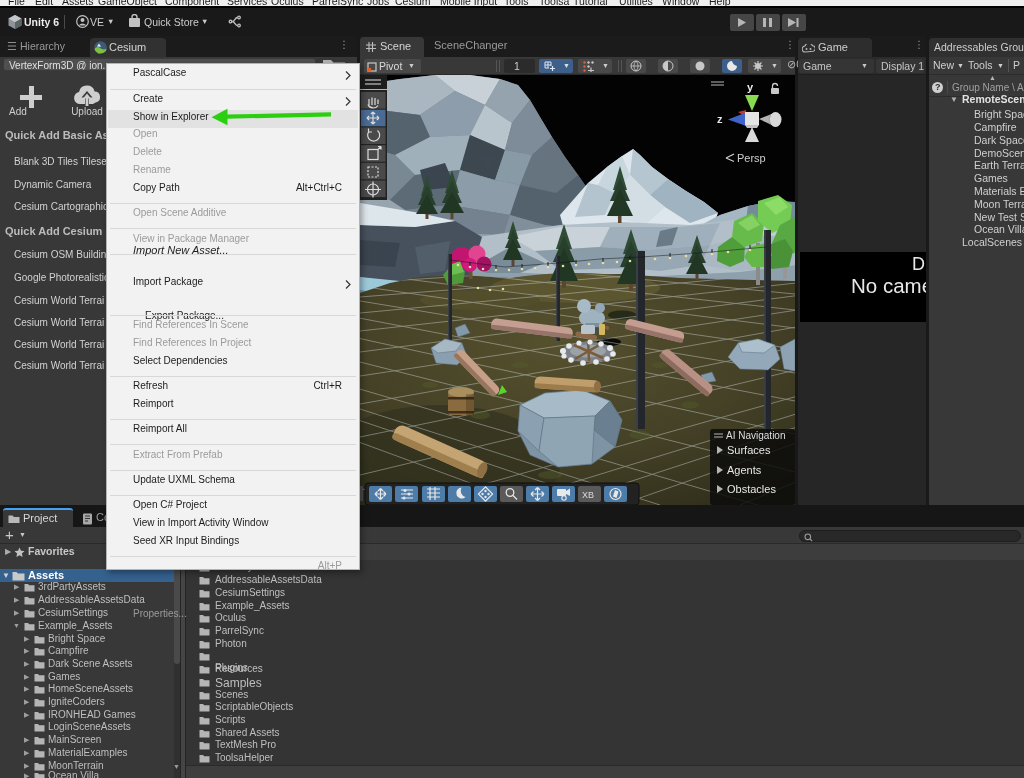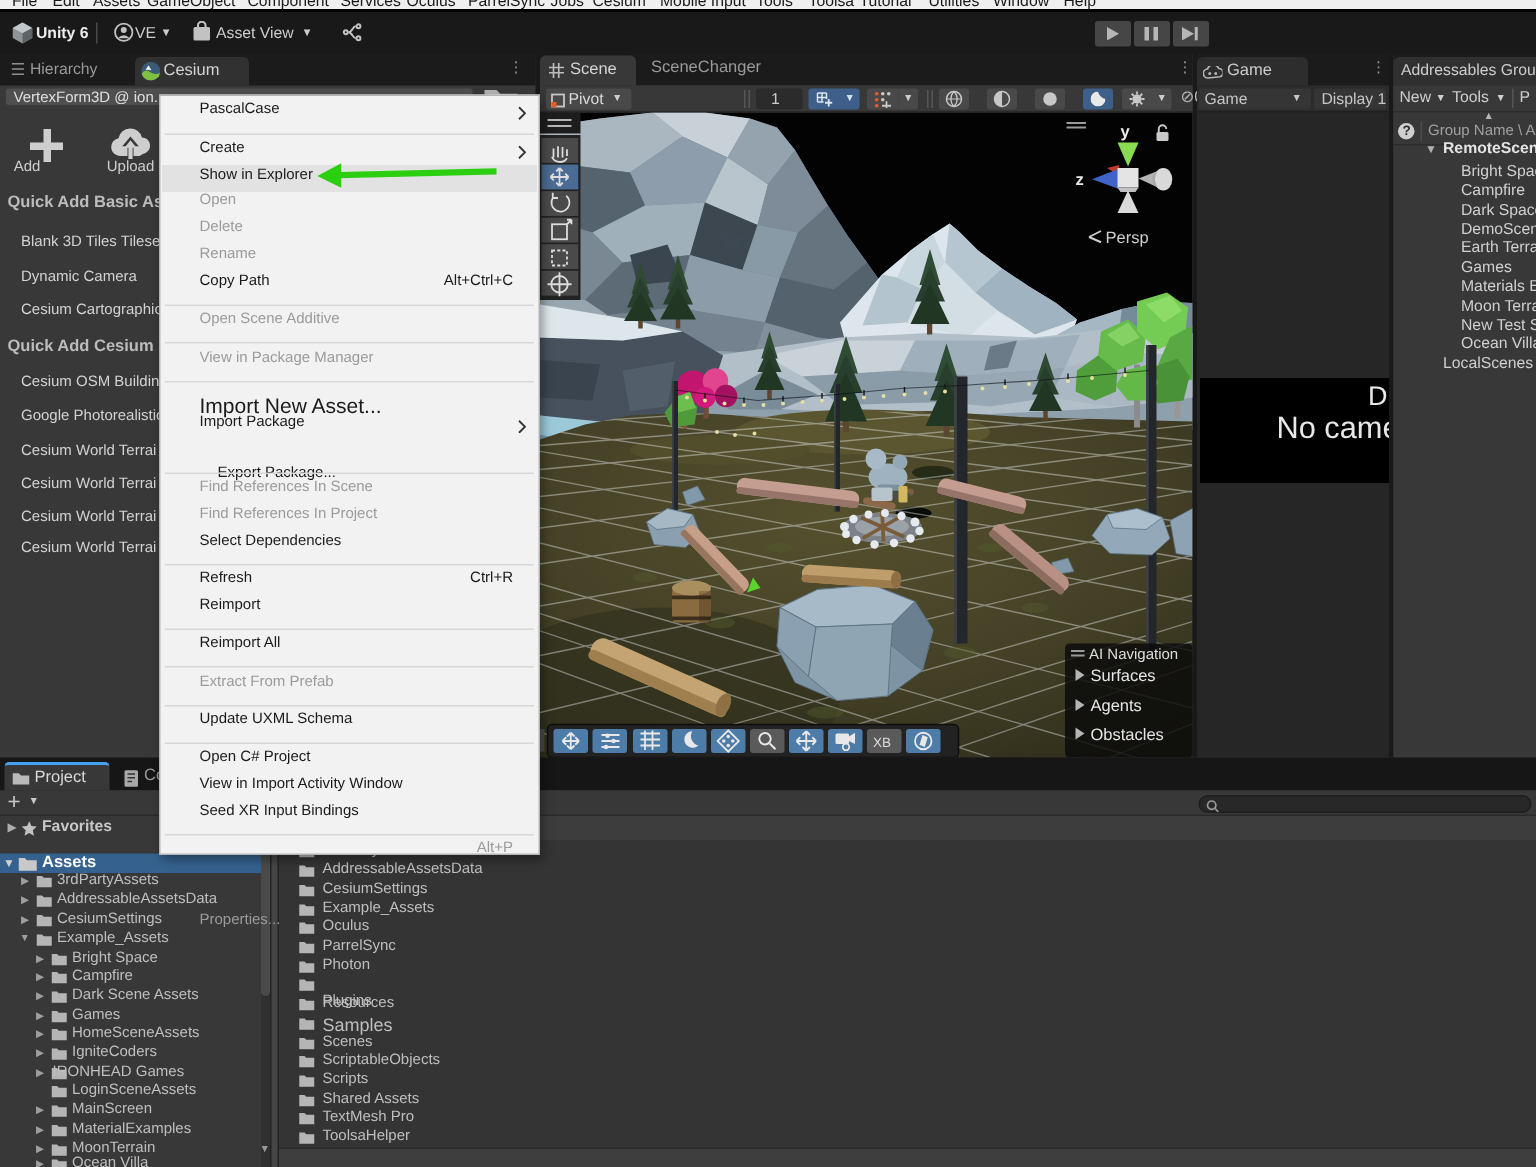--- a/index.html
+++ b/index.html
@@ -46,21 +46,21 @@
     <circle cx="6.5" cy="6.5" r="5.8" fill="none" stroke="#c2c2c2" stroke-width="1.2"></circle>
     <circle cx="6.5" cy="5" r="2" fill="#c2c2c2"></circle>
     <path d="M2.5,10.5 Q6.5,6.5 10.5,10.5" fill="#c2c2c2"></path>
   </svg>
   <div class="txt" style="left:90px;top:8px;font-size:10.5px;color:#cccccc;">VE</div>
   <div class="txt" style="left:107px;top:9px;font-size:7.5px;color:#cccccc;">▼</div>
   <svg class="abs" style="left:128px;top:6px;" width="13" height="14" viewBox="0 0 13 14">
     <rect x="1" y="4" width="11" height="9" rx="1" fill="#c2c2c2"></rect>
     <path d="M4,4 L4,3 a2.5,2.5 0 0 1 5,0 L9,4" fill="none" stroke="#c2c2c2" stroke-width="1.4"></path>
   </svg>
-  <div class="txt" style="left:144px;top:8px;font-size:10.5px;color:#cccccc;">Asset View</div>
+  <div class="txt" style="left:144px;top:8px;font-size:10.5px;color:#cccccc;">Quick Store</div>
   <div class="txt" style="left:201px;top:9px;font-size:7.5px;color:#cccccc;">▼</div>
   <svg class="abs" style="left:228px;top:7px;" width="14" height="13" viewBox="0 0 14 13">
     <circle cx="2.5" cy="6.5" r="1.3" fill="none" stroke="#c2c2c2" stroke-width="1.3"></circle>
     <circle cx="11" cy="2.5" r="1.3" fill="none" stroke="#c2c2c2" stroke-width="1.3"></circle>
     <circle cx="11" cy="10.5" r="1.3" fill="none" stroke="#c2c2c2" stroke-width="1.3"></circle>
     <path d="M4.2,6.5 C7,6.5 7,2.5 9.2,2.5 M4.2,6.5 C7,6.5 7,10.5 9.2,10.5" fill="none" stroke="#c2c2c2" stroke-width="1.3"></path>
   </svg>
   <div class="abs" style="left:730px;top:6px;width:24px;height:17px;background:#464646;border-radius:2px;">
     <svg class="abs" style="left:7px;top:4px;" width="10" height="9" viewBox="0 0 10 9">
           <polygon points="1,0 9,4.5 1,9" fill="#b6b6b6"></polygon>
@@ -778,21 +778,21 @@
 <div class="txt" style="left:48px;top:139.0px;font-size:10px;color:#bfbfbf;">HomeSceneAssets</div>
 <div class="txt" style="left:24px;top:153.5px;font-size:7px;color:#9e9e9e;">▶</div>
 <svg class="abs" style="left:34px;top:153.5px;" width="11" height="9" viewBox="0 0 11 9">
           <path d="M0.5,1 L4,1 L5.2,2.2 L10.5,2.2 L10.5,8.5 L0.5,8.5 Z" fill="#b5b5b5"></path>
         </svg>
 <div class="txt" style="left:48px;top:151.5px;font-size:10px;color:#bfbfbf;">IgniteCoders</div>
 <div class="txt" style="left:24px;top:166.5px;font-size:7px;color:#9e9e9e;">▶</div>
 <svg class="abs" style="left:34px;top:166.5px;" width="11" height="9" viewBox="0 0 11 9">
           <path d="M0.5,1 L4,1 L5.2,2.2 L10.5,2.2 L10.5,8.5 L0.5,8.5 Z" fill="#b5b5b5"></path>
         </svg>
-<div class="txt" style="left:35px;top:164.5px;font-size:10px;color:#bfbfbf;">IRONHEAD Games</div>
+<div class="txt" style="left:48px;top:164.5px;font-size:10px;color:#bfbfbf;">IRONHEAD Games</div>
 <svg class="abs" style="left:34px;top:179.0px;" width="11" height="9" viewBox="0 0 11 9">
           <path d="M0.5,1 L4,1 L5.2,2.2 L10.5,2.2 L10.5,8.5 L0.5,8.5 Z" fill="#b5b5b5"></path>
         </svg>
 <div class="txt" style="left:48px;top:177.0px;font-size:10px;color:#bfbfbf;">LoginSceneAssets</div>
 <div class="txt" style="left:24px;top:192.0px;font-size:7px;color:#9e9e9e;">▶</div>
 <svg class="abs" style="left:34px;top:192.0px;" width="11" height="9" viewBox="0 0 11 9">
           <path d="M0.5,1 L4,1 L5.2,2.2 L10.5,2.2 L10.5,8.5 L0.5,8.5 Z" fill="#b5b5b5"></path>
         </svg>
 <div class="txt" style="left:48px;top:190.0px;font-size:10px;color:#bfbfbf;">MainScreen</div>
 <div class="txt" style="left:24px;top:204.5px;font-size:7px;color:#9e9e9e;">▶</div>
@@ -904,21 +904,21 @@
 <div class="txt" style="left:26px;top:64.4px;font-size:10px;color:#9b9b9b;">Open</div>
 <div class="txt" style="left:26px;top:82.2px;font-size:10px;color:#9b9b9b;">Delete</div>
 <div class="txt" style="left:26px;top:100.0px;font-size:10px;color:#9b9b9b;">Rename</div>
 <div class="txt" style="left:26px;top:117.8px;font-size:10px;color:#1b1b1b;">Copy Path</div>
 <div class="txt" style="right:17px;top:117.8px;font-size:10px;color:#1b1b1b;">Alt+Ctrl+C</div>
 <div class="abs" style="left:3px;top:139.0px;width:246px;height:1px;background:#d8d8d8;"></div>
 <div class="txt" style="left:26px;top:143.2px;font-size:10px;color:#9b9b9b;">Open Scene Additive</div>
 <div class="abs" style="left:3px;top:164.4px;width:246px;height:1px;background:#d8d8d8;"></div>
 <div class="txt" style="left:26px;top:168.6px;font-size:10px;color:#9b9b9b;">View in Package Manager</div>
 <div class="abs" style="left:3px;top:189.8px;width:246px;height:1px;background:#d8d8d8;"></div>
-<div class="txt" style="left:26px;top:198px;font-size:14px;color:#1b1b1b;">Import New Asset...</div>
+<div class="txt" style="left:26px;top:180px;font-size:11px;color:#1b1b1b;font-style:italic;">Import New Asset...</div>
 <div class="txt" style="left:26px;top:211.8px;font-size:10px;color:#1b1b1b;">Import Package</div>
 <svg class="abs" style="right:8px;top:215.8px;" width="6" height="9" viewBox="0 0 6 9">
         <path d="M1,0.5 L5,4.5 L1,8.5" fill="none" stroke="#333" stroke-width="1.2"></path>
       </svg>
 <div class="txt" style="left:38px;top:229.6px;font-size:10px;color:#1b1b1b;margin-top:16px;">Export Package...</div>
 <div class="abs" style="left:3px;top:250.8px;width:246px;height:1px;background:#d8d8d8;"></div>
 <div class="txt" style="left:26px;top:255.0px;font-size:10px;color:#9b9b9b;">Find References In Scene</div>
 <div class="txt" style="left:26px;top:272.8px;font-size:10px;color:#9b9b9b;">Find References In Project</div>
 <div class="txt" style="left:26px;top:290.6px;font-size:10px;color:#1b1b1b;">Select Dependencies</div>
 <div class="abs" style="left:3px;top:311.8px;width:246px;height:1px;background:#d8d8d8;"></div>

